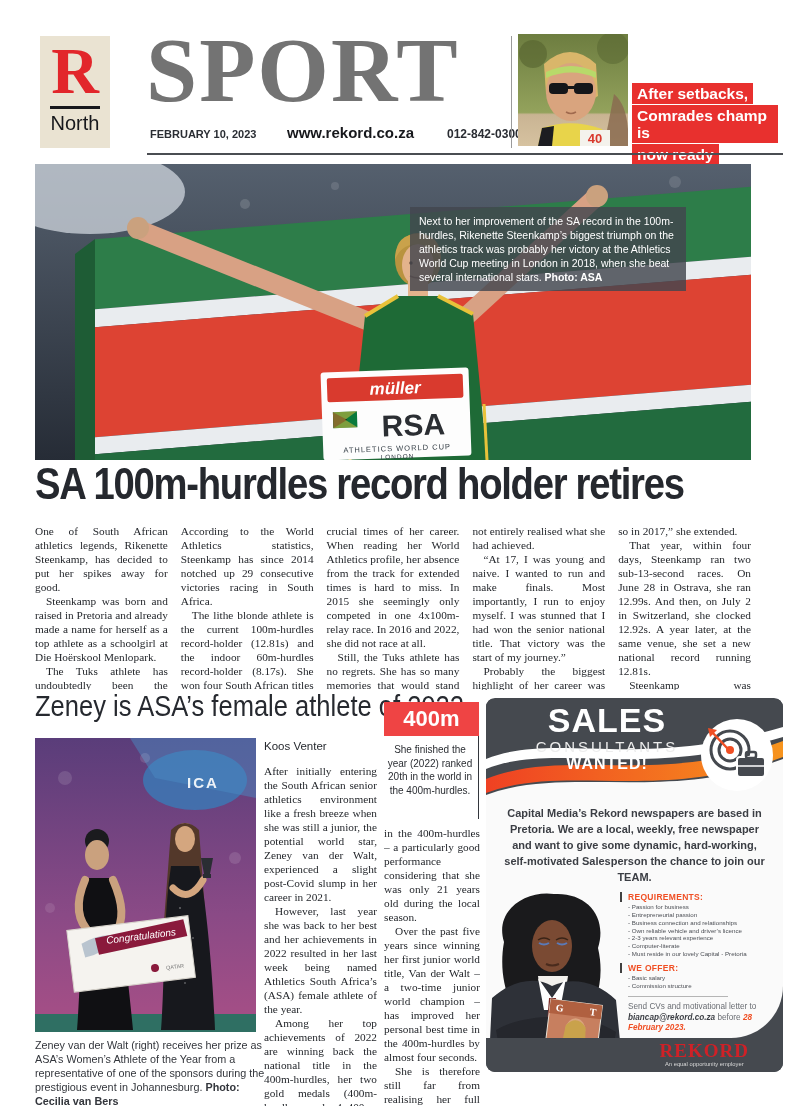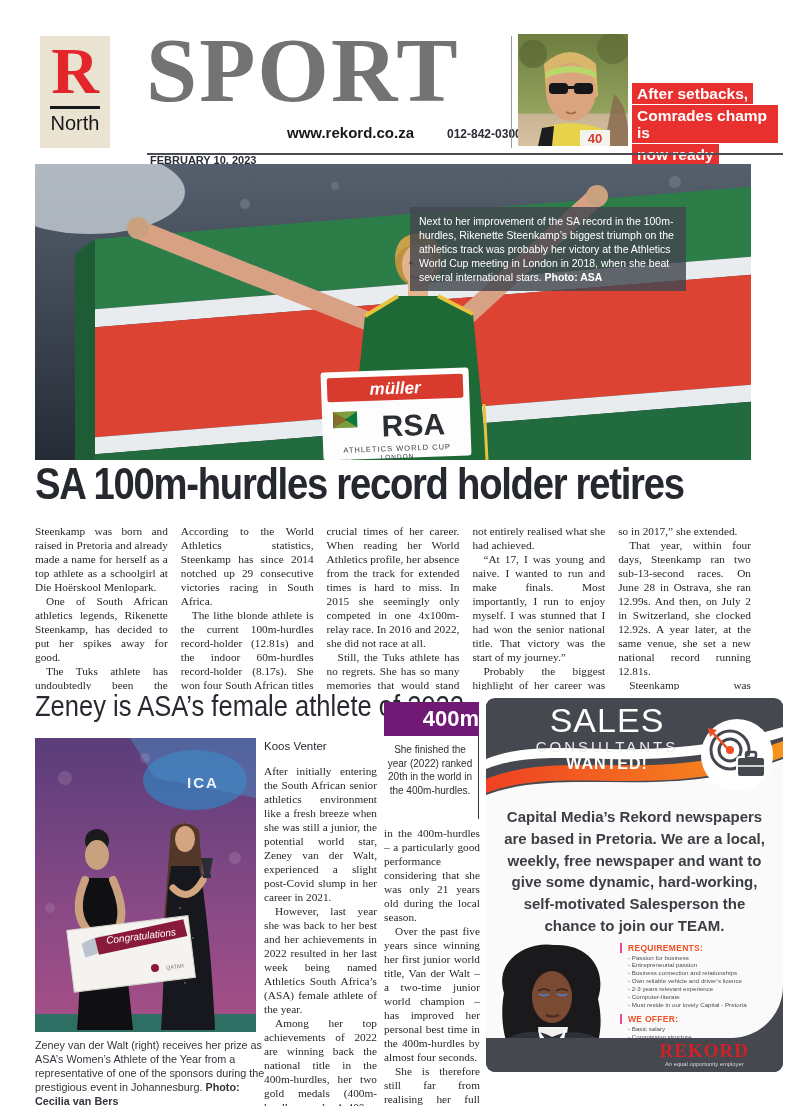--- a/index.html
+++ b/index.html
@@ -8,21 +8,21 @@
   .abs{position:absolute;}
 
   
   .rbox{left:40px;top:36px;width:70px;height:112px;background:#eae3d2;text-align:center;}
   .rbox .r{font-family:"Liberation Serif",serif;font-weight:bold;font-size:66px;line-height:66px;
            color:#e2262b;margin-top:2px;}
   .rbox .rule{width:50px;height:3px;background:#17181c;margin:2px auto 3px;}
   .rbox .ed{font-size:20px;color:#17181c;}
   .sport{left:146px;top:24px;font-family:"Liberation Serif",serif;font-weight:bold;
          font-size:92px;line-height:92px;color:#737373;letter-spacing:2px;white-space:nowrap;}
-  .mdate{left:150px;top:128px;font-size:11px;font-weight:bold;color:#2a2d33;margin-top:26px;}
+  .mdate{left:150px;top:128px;font-size:11px;font-weight:bold;color:#2a2d33;}
   .msite{left:287px;top:124px;font-size:15px;font-weight:bold;color:#17181c;}
   .mphone{left:447px;top:127px;font-size:12px;font-weight:bold;color:#2a2d33;}
   .vdiv{left:511px;top:36px;width:1px;height:112px;background:#9a9a9a;}
   .hrule{left:147px;top:153px;width:636px;height:2px;background:#4a4d52;}
   .hphoto{left:518px;top:34px;width:120px;height:112px;}
   .teaser{left:632px;top:83px;width:146px;}
   .teaser span{display:inline-block;background:#e8302e;color:#fff;font-weight:bold;
                font-size:15.5px;line-height:17px;padding:2px 5px;margin:0 0 1px 0;}
 
   
@@ -45,43 +45,43 @@
   .h2wrap{left:35px;top:690px;width:716px;}
   .medh{display:inline-block;transform:scaleX(.88);transform-origin:left;
         font-weight:400;font-size:29px;color:#26292f;white-space:nowrap;}
   .a2photo{left:35px;top:738px;width:221px;height:294px;}
   .a2cap{left:35px;top:1038px;width:230px;font-size:10.8px;line-height:1.3;color:#33363c;}
   .a2cap b{font-weight:bold;}
   .a2col1{left:264px;top:740px;width:113px;height:366px;overflow:hidden;}
   .byline{font-size:11.5px;color:#26292f;margin:0 0 12px 0;}
   .a2col2{left:384px;top:826px;width:96px;height:280px;overflow:hidden;}
   .infobox{left:384px;top:702px;width:95px;}
-  .badge400{background:#701a75;color:#fff;font-weight:bold;font-size:22px;
-            text-align:right;padding:4px 0;}
+  .badge400{background:#ef4444;color:#fff;font-weight:bold;font-size:22px;
+            text-align:center;padding:4px 0;}
   .infotext{border-right:1.5px solid #33363c;padding:7px 4px 16px 2px;
             font-size:10px;line-height:1.35;text-align:center;color:#2b2e33;min-height:60px;}
 
   
   .ad{left:486px;top:698px;width:297px;height:374px;background:#45494f;border-radius:9px;
       overflow:hidden;display:flex;flex-direction:column;}
   .adtop{position:relative;height:104px;flex:none;}
   .adtop svg{position:absolute;left:0;bottom:-1px;}
   .adtitles{position:absolute;left:36px;top:4px;width:170px;text-align:center;color:#fff;z-index:2;}
-  .adtitles .t1{font-size:34px;font-weight:400;letter-spacing:1px;line-height:36px;}
+  .adtitles .t1{font-size:34px;font-weight:700;letter-spacing:1px;line-height:36px;}
   .adtitles .t2{font-size:15px;font-weight:300;letter-spacing:3px;color:#ededed;line-height:17px;}
   .adtitles .t3{font-size:16px;font-weight:700;letter-spacing:1px;line-height:18px;}
   .adicon{position:absolute;right:10px;top:20px;width:72px;height:72px;z-index:2;}
   .adcard{background:#fafafa;flex:1;border-radius:0 0 52px 0;position:relative;overflow:hidden;}
-  .adintro{padding:4px 14px 2px;font-size:15px;font-weight:bold;color:#3b3e44;
+  .adintro{padding:4px 14px 2px;font-size:11px;font-weight:bold;color:#3b3e44;
            text-align:center;line-height:1.45;}
   .adcols{display:flex;margin-top:2px;height:192px;}
   .adphoto{width:142px;flex:none;position:relative;}
   .adinfo{flex:1;padding-right:12px;color:#4b4e54;}
   .adhead{color:#f04f24;font-weight:800;font-size:8.5px;letter-spacing:.3px;margin:2px 0 2px;
-          border-left:2px solid #ec4899;padding-left:6px;margin-left:-8px;}
+          border-left:2px solid #404040;padding-left:6px;margin-left:-8px;}
   .bullets p{margin:0 0 1px 0;font-size:6.2px;line-height:1.12;}
   .bullets p:before{content:"- ";}
   .addiv{width:70%;border:none;border-top:1px solid #b5b5b5;margin:6px 0 5px;}
   .adsend{font-size:8.2px;line-height:1.3;color:#6a6d73;margin:0;}
   .adsend .em{font-weight:bold;font-style:italic;color:#3b3e44;}
   .adsend .dt{font-weight:bold;font-style:italic;color:#f04f24;}
   .adnote{font-size:6.6px;line-height:1.25;color:#83868c;margin:4px 0 0;}
   .adnote .dt{font-weight:bold;font-style:italic;color:#f04f24;}
   .adshort{font-size:6.6px;font-style:italic;color:#83868c;margin:3px 0 0;text-align:center;}
   .adfoot{height:34px;flex:none;background:#45494f;position:relative;}
@@ -196,22 +196,22 @@
       </g>
     </svg>
   </div>
   <div class="abs leadcap">
     <span>Next to her improvement of the SA record in the 100m-hurdles, Rikenette Steenkamp’s biggest triumph on the athletics track was probably her victory at the Athletics World Cup meeting in London in 2018, when she beat several international stars. </span><b>Photo: ASA</b>
   </div>
 
   <div class="abs h1wrap"><span class="bigh">SA 100m-hurdles record holder retires</span></div>
   <div class="abs a1cols">
     <div class="col serifp">
+        <p>One of South African athletics legends, Rikenette Steenkamp, has decided to put her spikes away for good.</p>
         <p>Steenkamp was born and raised in Pretoria and already made a name for herself as a top athlete as a schoolgirl at Die Hoërskool Menlopark.</p>
-        <p>One of South African athletics legends, Rikenette Steenkamp, has decided to put her spikes away for good.</p>
         <p>The Tuks athlete has undoubtedly been the leading lady of 100m-hurdles racing since 2010 in South Africa.</p>
       </div>
     <div class="col serifp">
         <p>According to the World Athletics statistics, Steenkamp has since 2014 notched up 29 consecutive victories racing in South Africa.</p>
         <p>The lithe blonde athlete is the current 100m-hurdles record-holder (12.81s) and the indoor 60m-hurdles record-holder (8.17s). She won four South African titles and one African title. Another definite highlight was winning gold in 2018 during the World Cup Meeting in London.</p>
       </div>
     <div class="col serifp">
         <p>crucial times of her career. When reading her World Athletics profile, her absence from the track for extended times is hard to miss. In 2015 she seemingly only competed in one 4x100m-relay race. In 2016 and 2022, she did not race at all.</p>
         <p>Still, the Tuks athlete has no regrets. She has so many memories that would stand the test of time. 2010 was without a doubt her breakthrough year. Steenkamp won the South African senior, junior (u.20) and student 100m-hurdles titles.</p>
       </div>

